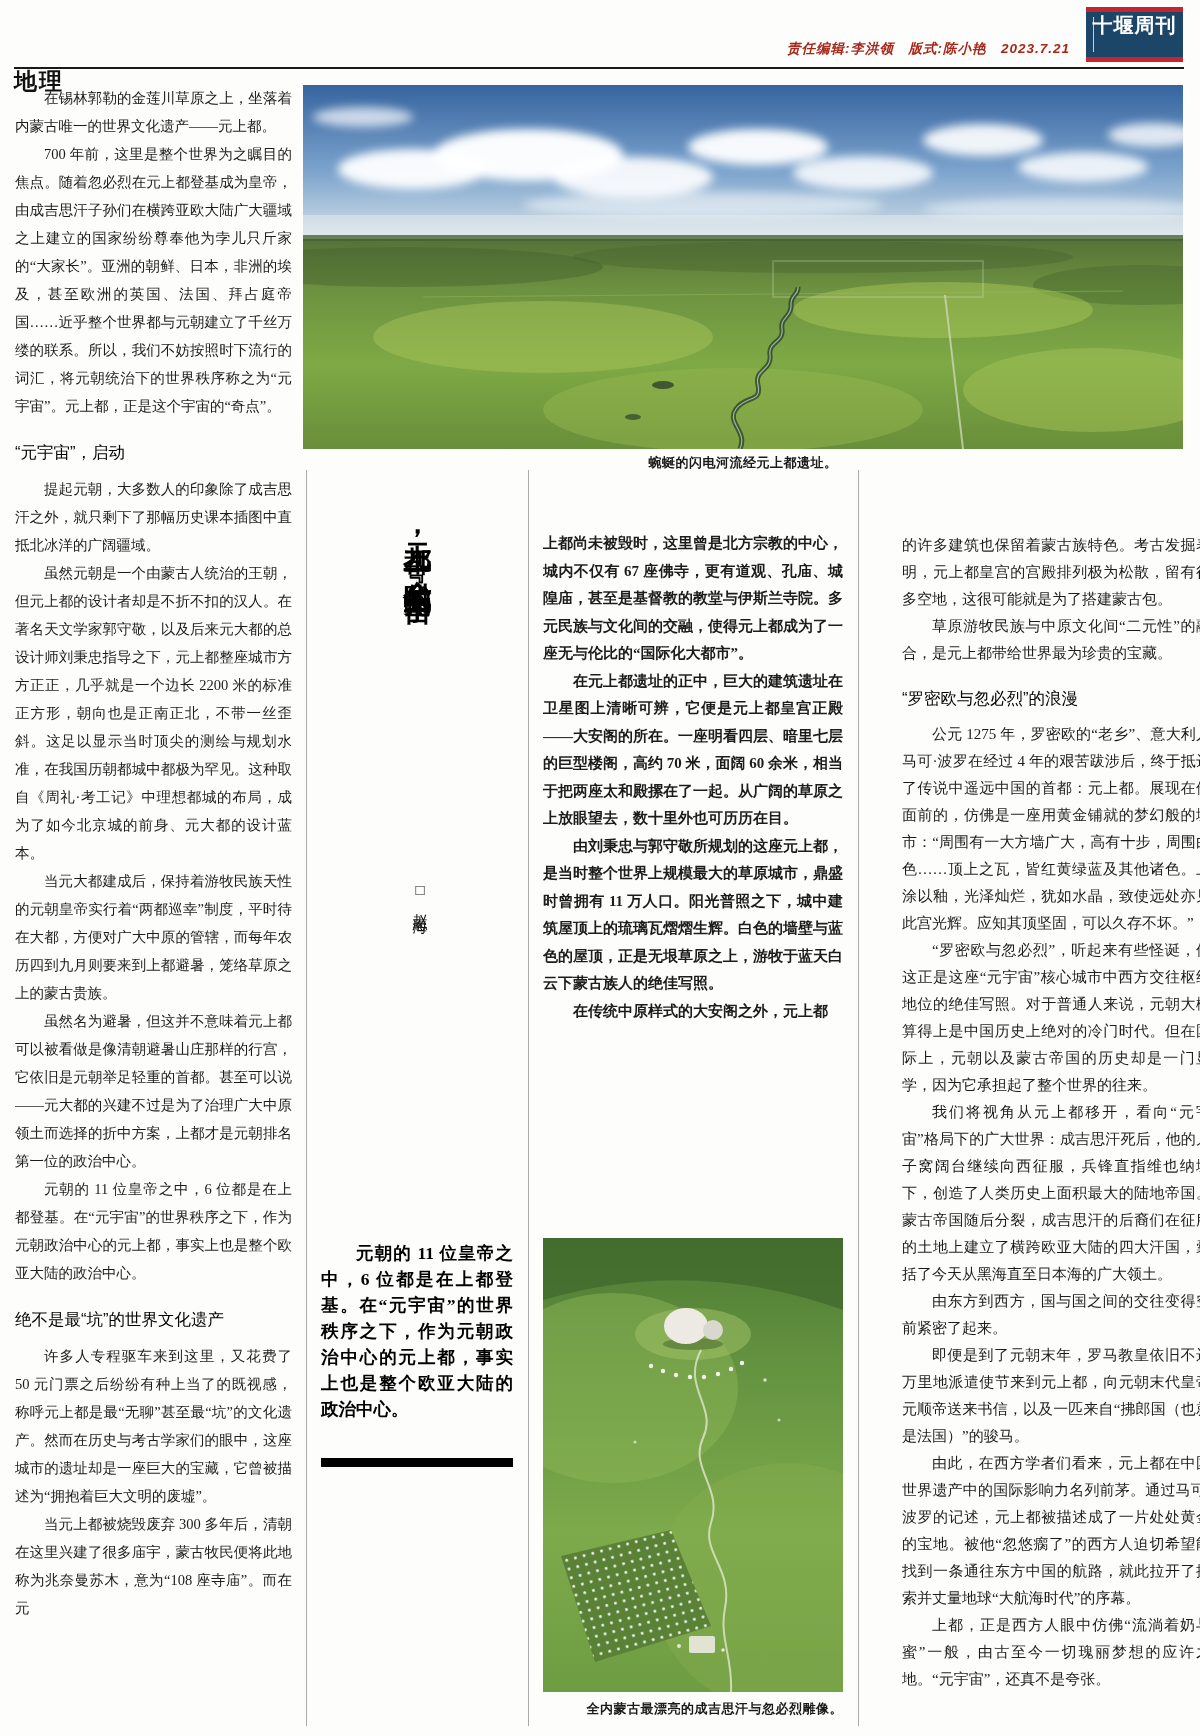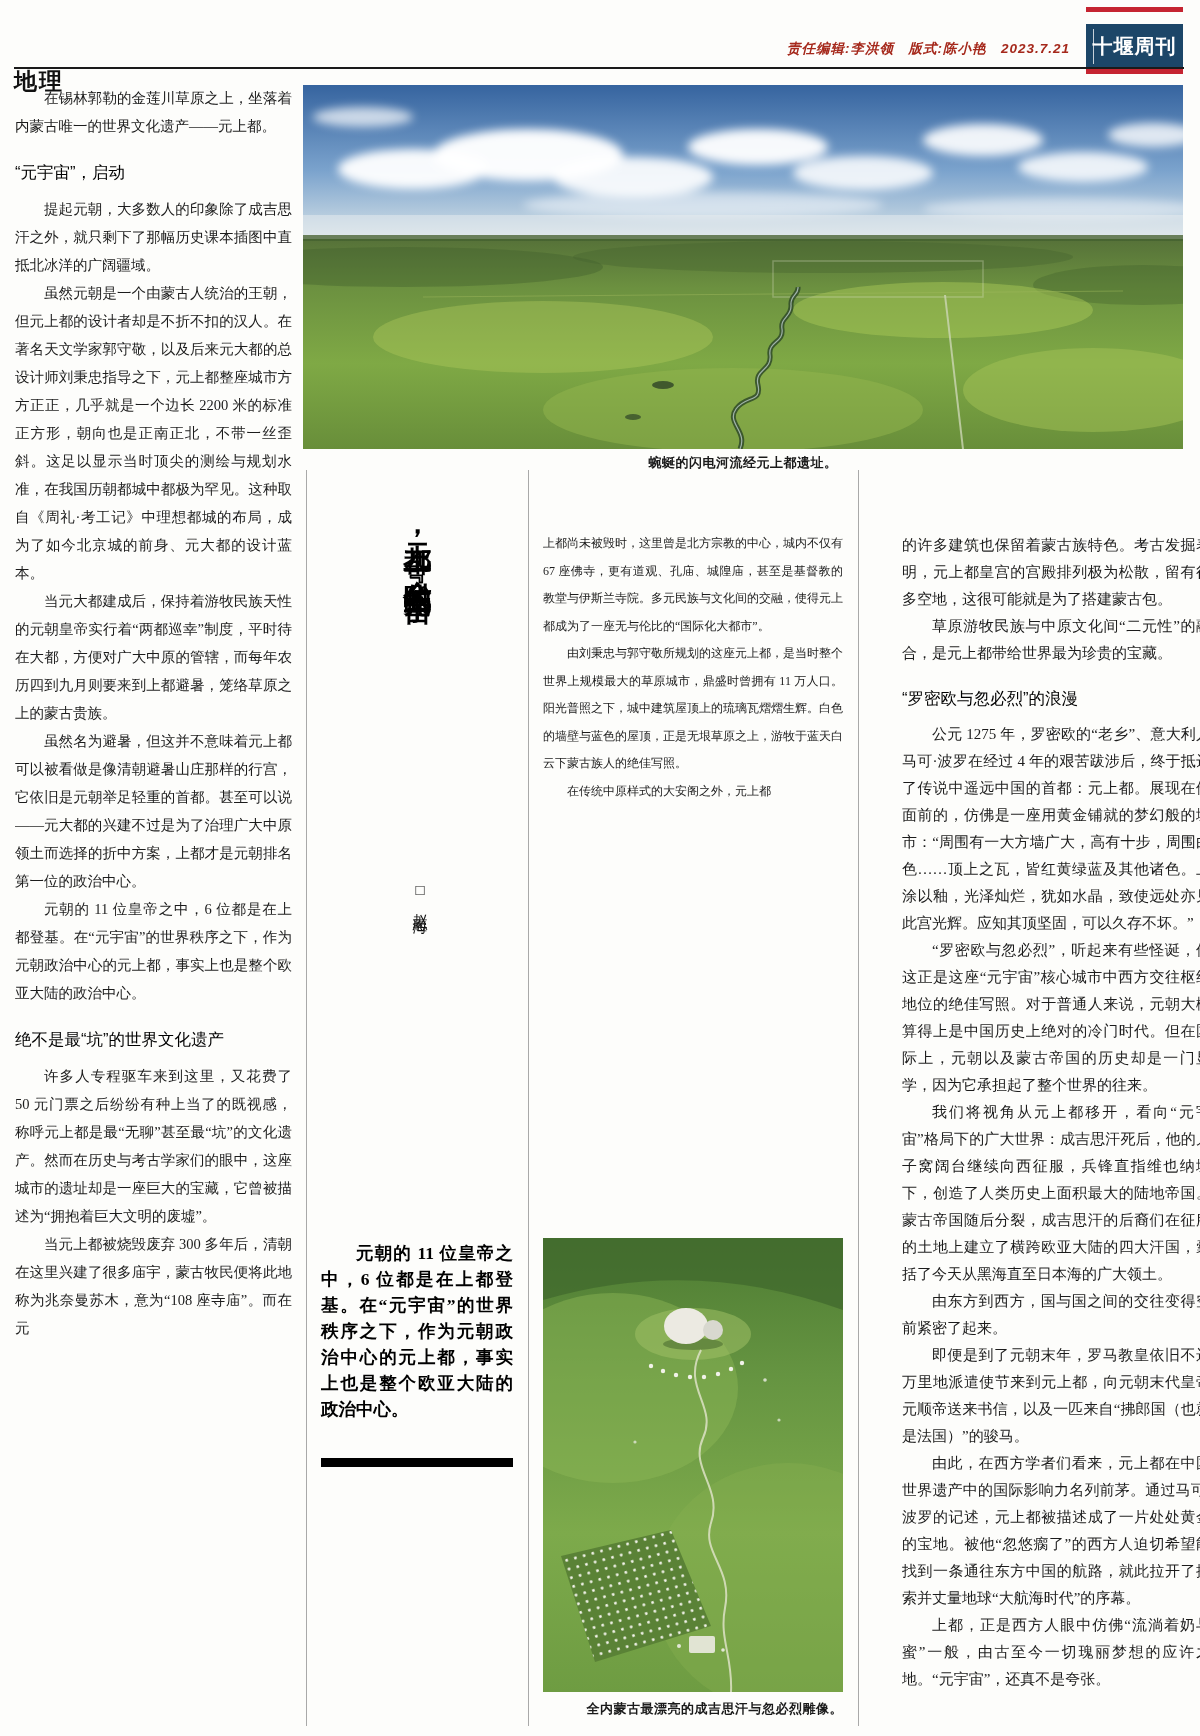--- a/index.html
+++ b/index.html
@@ -12,31 +12,31 @@
   
   .section-label{left:14px;top:22px;font-family:"Liberation Sans","DejaVu Sans",sans-serif;
     font-size:23px;font-weight:bold;color:#111;letter-spacing:2px;margin-top:44px;}
   .header-meta{left:560px;top:40px;width:510px;text-align:right;
     font-family:"Liberation Sans","DejaVu Sans",sans-serif;
     font-size:13.5px;font-weight:bold;font-style:italic;color:#a5281b;letter-spacing:1px;}
   .masthead{left:1086px;top:7px;width:97px;}
   .masthead .bar{height:5px;background:#c52431;}
   .masthead .box{position:relative;height:45px;background:#1c4668;color:#fff;
     font-family:"Liberation Sans","DejaVu Sans",sans-serif;font-weight:bold;font-size:20px;
-    display:flex;align-items:center;justify-content:center;letter-spacing:1px;margin-top:12px;}
+    display:flex;align-items:flex-start;justify-content:center;letter-spacing:1px;}
   .masthead .box::before{content:"";position:absolute;left:7px;top:5px;bottom:5px;width:1px;background:rgba(255,255,255,.75);}
   .header-rule{left:14px;top:67px;width:1170px;height:2px;background:#1a1a1a;}
   
   .bodycol{overflow:hidden;}
   .bodycol p{margin:0;text-align:justify;text-indent:2em;}
   .bodycol p.noind{text-indent:0;}
   .bodycol h3{font-family:"Liberation Sans","DejaVu Sans",sans-serif;
     font-size:16.5px;font-weight:normal;color:#000;margin:18px 0 9px;text-indent:0;}
   .col1{left:15px;top:84px;width:277px;height:1650px;font-size:14.5px;line-height:28px;}
-  .col3{left:543px;top:530px;width:300px;height:707px;font-size:12px;line-height:27.5px;}
+  .col3{left:543px;top:530px;width:300px;height:707px;font-size:15px;line-height:27.5px;font-weight:bold;}
   .col4{left:902px;top:532px;width:309px;height:1200px;font-size:15px;line-height:27px;}
   .vrule{top:470px;height:1256px;width:1px;background:#a9a9a9;}
   
   .photo-top{left:303px;top:85px;width:880px;height:364px;}
   .photo-top svg,.photo-bottom svg{display:block;width:100%;height:100%;}
   .caption{font-family:"Liberation Sans","DejaVu Sans",sans-serif;
     font-size:13px;font-weight:bold;color:#1a1a1a;letter-spacing:.5px;}
   .caption-top{left:303px;top:454px;width:880px;text-align:center;font-family:Liberation Serif, serif;}
   .photo-bottom{left:543px;top:1238px;width:300px;height:454px;}
   .caption-bottom{left:543px;top:1700px;width:300px;text-align:right;}
@@ -118,38 +118,40 @@
   </svg>
 </div>
 <div class="abs caption caption-top">蜿蜒的闪电河流经元上都遗址。</div>
 
 <div class="abs vrule" style="left:306px;"></div>
 <div class="abs vrule" style="left:528px;"></div>
 <div class="abs vrule" style="left:858px;"></div>
 
 <div class="abs bodycol col1">
     <p>在锡林郭勒的金莲川草原之上，坐落着内蒙古唯一的世界文化遗产——元上都。</p>
+    <p>700 年前，这里是整个世界为之瞩目的焦点。随着忽必烈在元上都登基成为皇帝，由成吉思汗子孙们在横跨亚欧大陆广大疆域之上建立的国家纷纷尊奉他为孛儿只斤家的“大家长”。亚洲的朝鲜、日本，非洲的埃及，甚至欧洲的英国、法国、拜占庭帝国……近乎整个世界都与元朝建立了千丝万缕的联系。所以，我们不妨按照时下流行的词汇，将元朝统治下的世界秩序称之为“元宇宙”。元上都，正是这个宇宙的“奇点”。</p>
     <h3>“元宇宙”，启动</h3>
     <p>提起元朝，大多数人的印象除了成吉思汗之外，就只剩下了那幅历史课本插图中直抵北冰洋的广阔疆域。</p>
     <p>虽然元朝是一个由蒙古人统治的王朝，但元上都的设计者却是不折不扣的汉人。在著名天文学家郭守敬，以及后来元大都的总设计师刘秉忠指导之下，元上都整座城市方方正正，几乎就是一个边长 2200 米的标准正方形，朝向也是正南正北，不带一丝歪斜。这足以显示当时顶尖的测绘与规划水准，在我国历朝都城中都极为罕见。这种取自《周礼·考工记》中理想都城的布局，成为了如今北京城的前身、元大都的设计蓝本。</p>
     <p>当元大都建成后，保持着游牧民族天性的元朝皇帝实行着“两都巡幸”制度，平时待在大都，方便对广大中原的管辖，而每年农历四到九月则要来到上都避暑，笼络草原之上的蒙古贵族。</p>
     <p>虽然名为避暑，但这并不意味着元上都可以被看做是像清朝避暑山庄那样的行宫，它依旧是元朝举足轻重的首都。甚至可以说——元大都的兴建不过是为了治理广大中原领土而选择的折中方案，上都才是元朝排名第一位的政治中心。</p>
     <p>元朝的 11 位皇帝之中，6 位都是在上都登基。在“元宇宙”的世界秩序之下，作为元朝政治中心的元上都，事实上也是整个欧亚大陆的政治中心。</p>
     <h3>绝不是最“坑”的世界文化遗产</h3>
     <p>许多人专程驱车来到这里，又花费了 50 元门票之后纷纷有种上当了的既视感，称呼元上都是最“无聊”甚至最“坑”的文化遗产。然而在历史与考古学家们的眼中，这座城市的遗址却是一座巨大的宝藏，它曾被描述为“拥抱着巨大文明的废墟”。</p>
     <p>当元上都被烧毁废弃 300 多年后，清朝在这里兴建了很多庙宇，蒙古牧民便将此地称为兆奈曼苏木，意为“108 座寺庙”。而在元</p>
   </div>
 
 <div class="abs vtitle">元上都，一个时代的『元宇宙』</div>
 <div class="abs vauthor">□赵志海</div>
 <div class="abs pullquote">元朝的 11 位皇帝之中，6 位都是在上都登基。在“元宇宙”的世界秩序之下，作为元朝政治中心的元上都，事实上也是整个欧亚大陆的政治中心。</div>
 <div class="abs quote-bar"></div>
 
 <div class="abs bodycol col3">
     <p class="noind">上都尚未被毁时，这里曾是北方宗教的中心，城内不仅有 67 座佛寺，更有道观、孔庙、城隍庙，甚至是基督教的教堂与伊斯兰寺院。多元民族与文化间的交融，使得元上都成为了一座无与伦比的“国际化大都市”。</p>
+    <p>在元上都遗址的正中，巨大的建筑遗址在卫星图上清晰可辨，它便是元上都皇宫正殿——大安阁的所在。一座明看四层、暗里七层的巨型楼阁，高约 70 米，面阔 60 余米，相当于把两座太和殿摞在了一起。从广阔的草原之上放眼望去，数十里外也可历历在目。</p>
     <p>由刘秉忠与郭守敬所规划的这座元上都，是当时整个世界上规模最大的草原城市，鼎盛时曾拥有 11 万人口。阳光普照之下，城中建筑屋顶上的琉璃瓦熠熠生辉。白色的墙壁与蓝色的屋顶，正是无垠草原之上，游牧于蓝天白云下蒙古族人的绝佳写照。</p>
     <p>在传统中原样式的大安阁之外，元上都</p>
   </div>
 
 <div class="abs photo-bottom">
   <svg viewBox="0 0 300 454" preserveAspectRatio="none">
     <defs>
       <linearGradient id="bg2" x1="0" y1="0" x2="0" y2="1">
         <stop offset="0" stop-color="#4e7c33"></stop>
           <stop offset=".3" stop-color="#659441"></stop>

